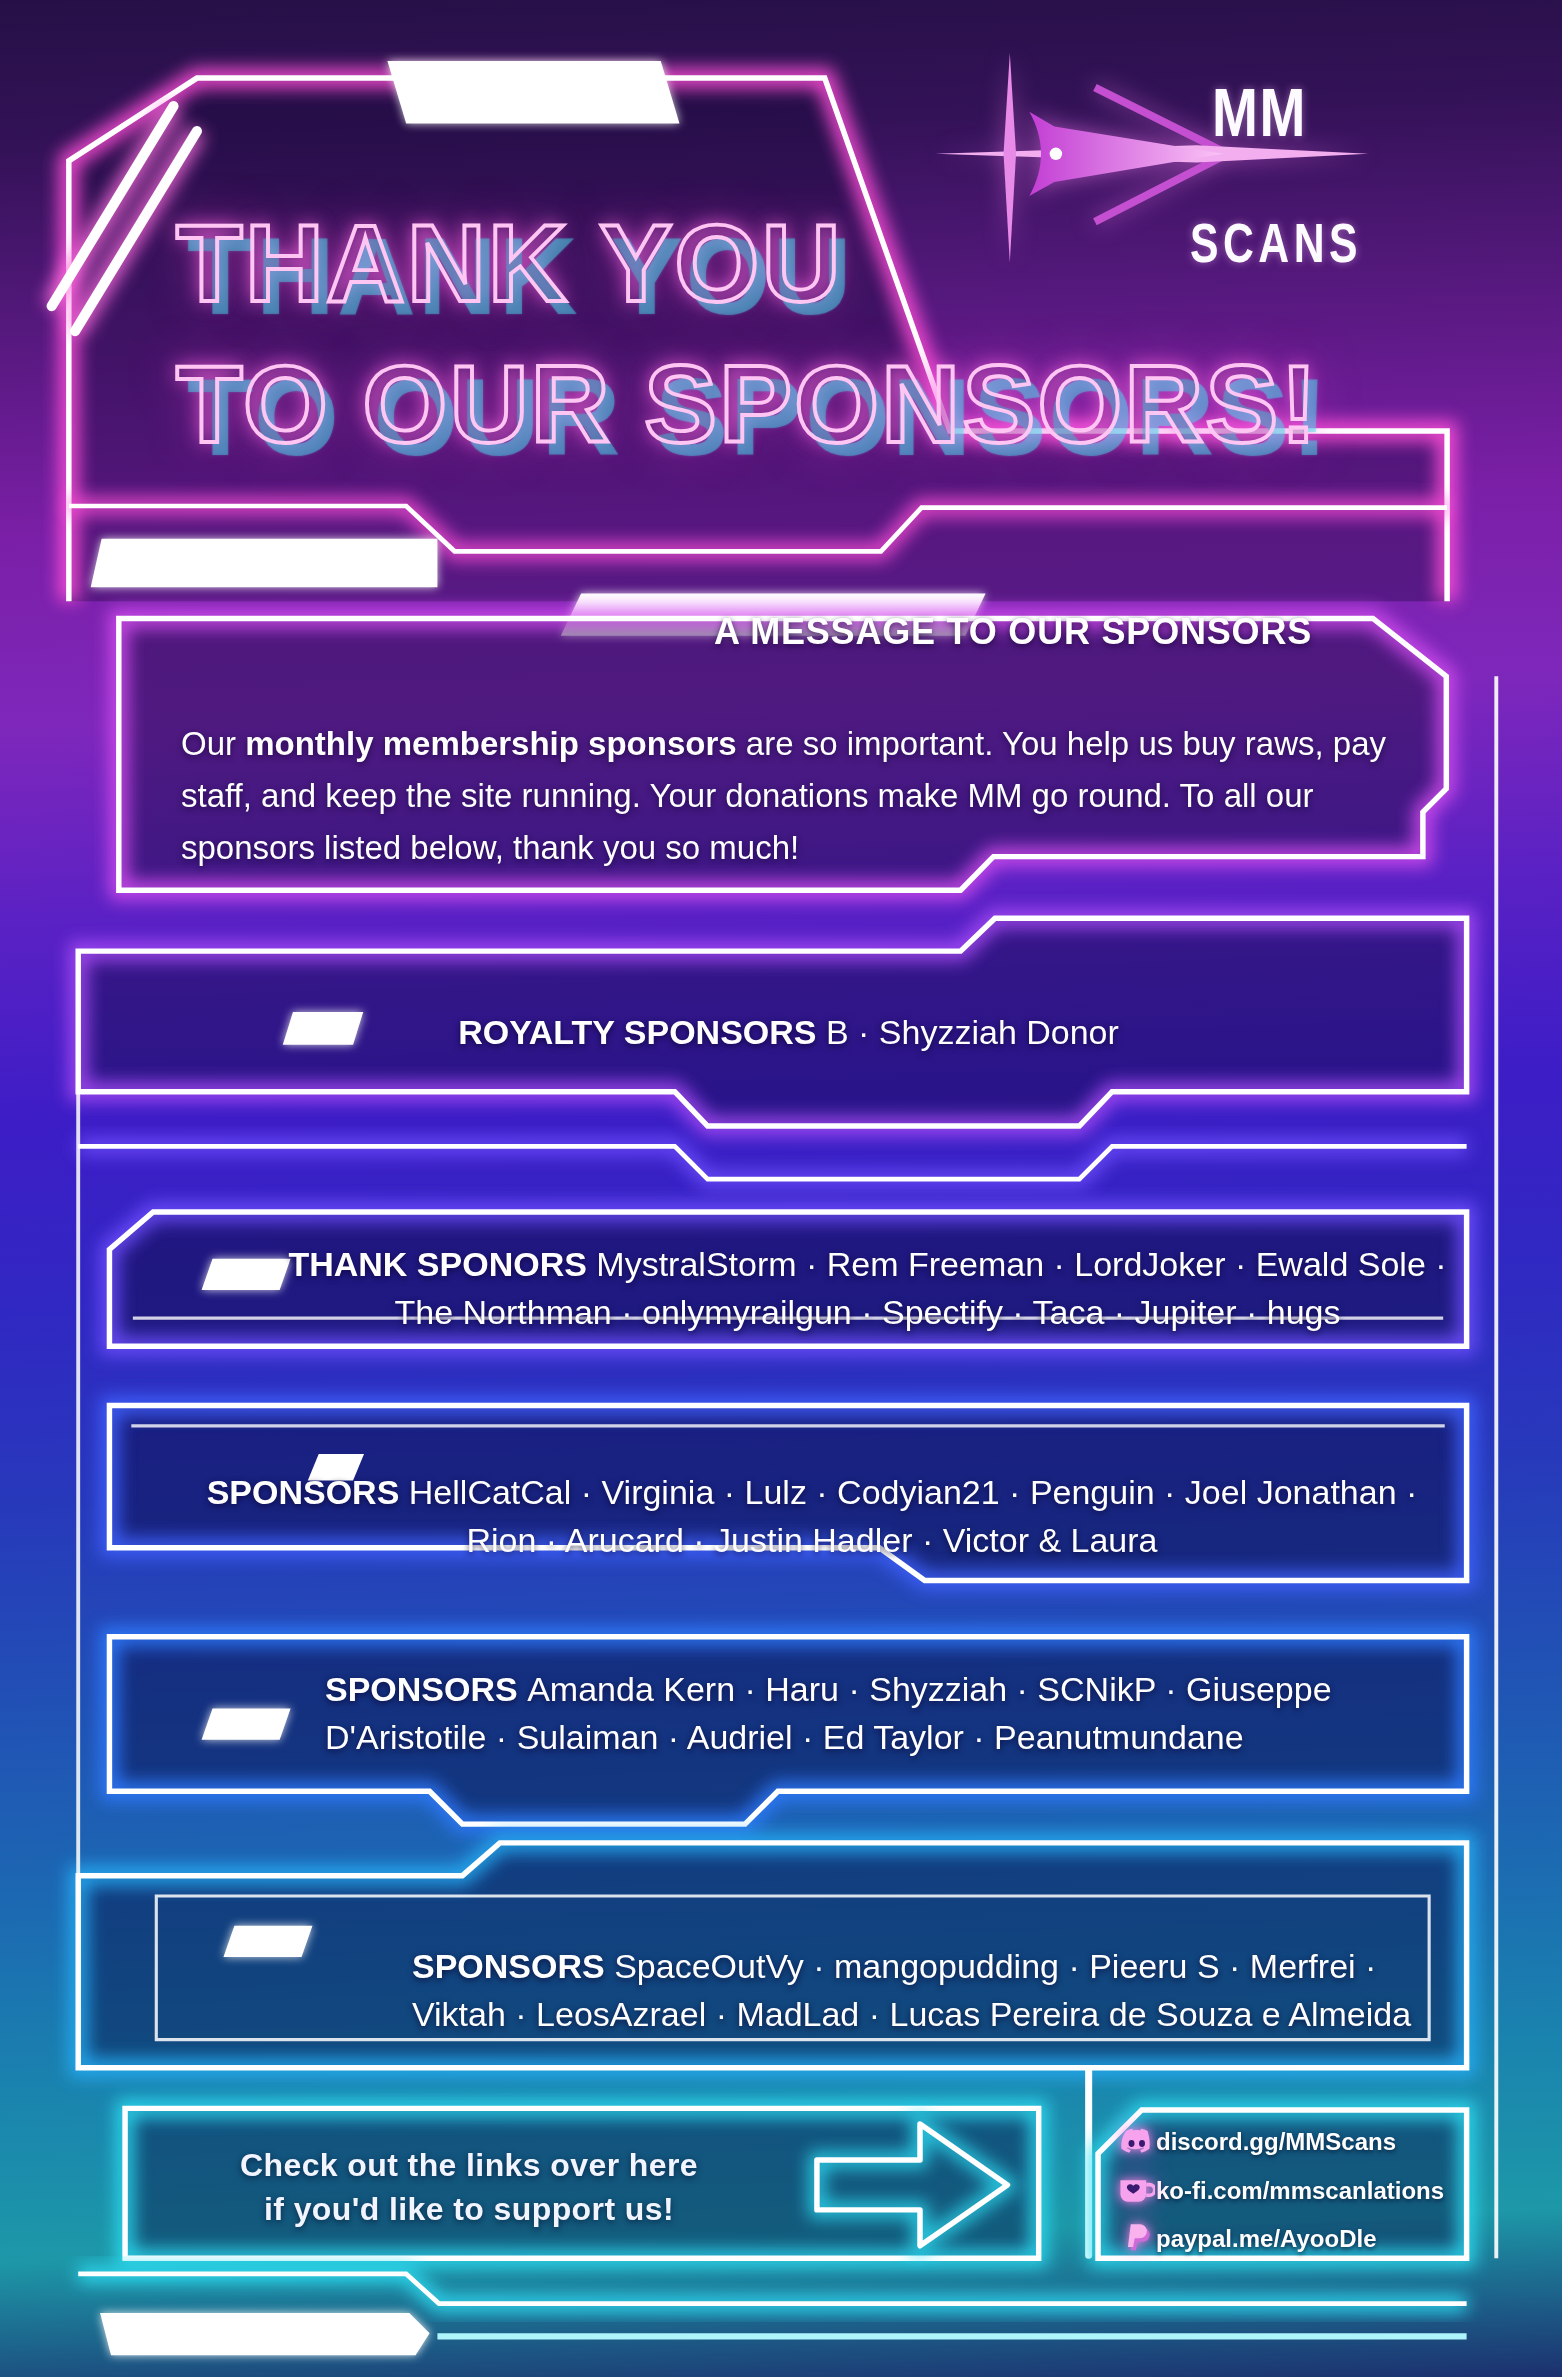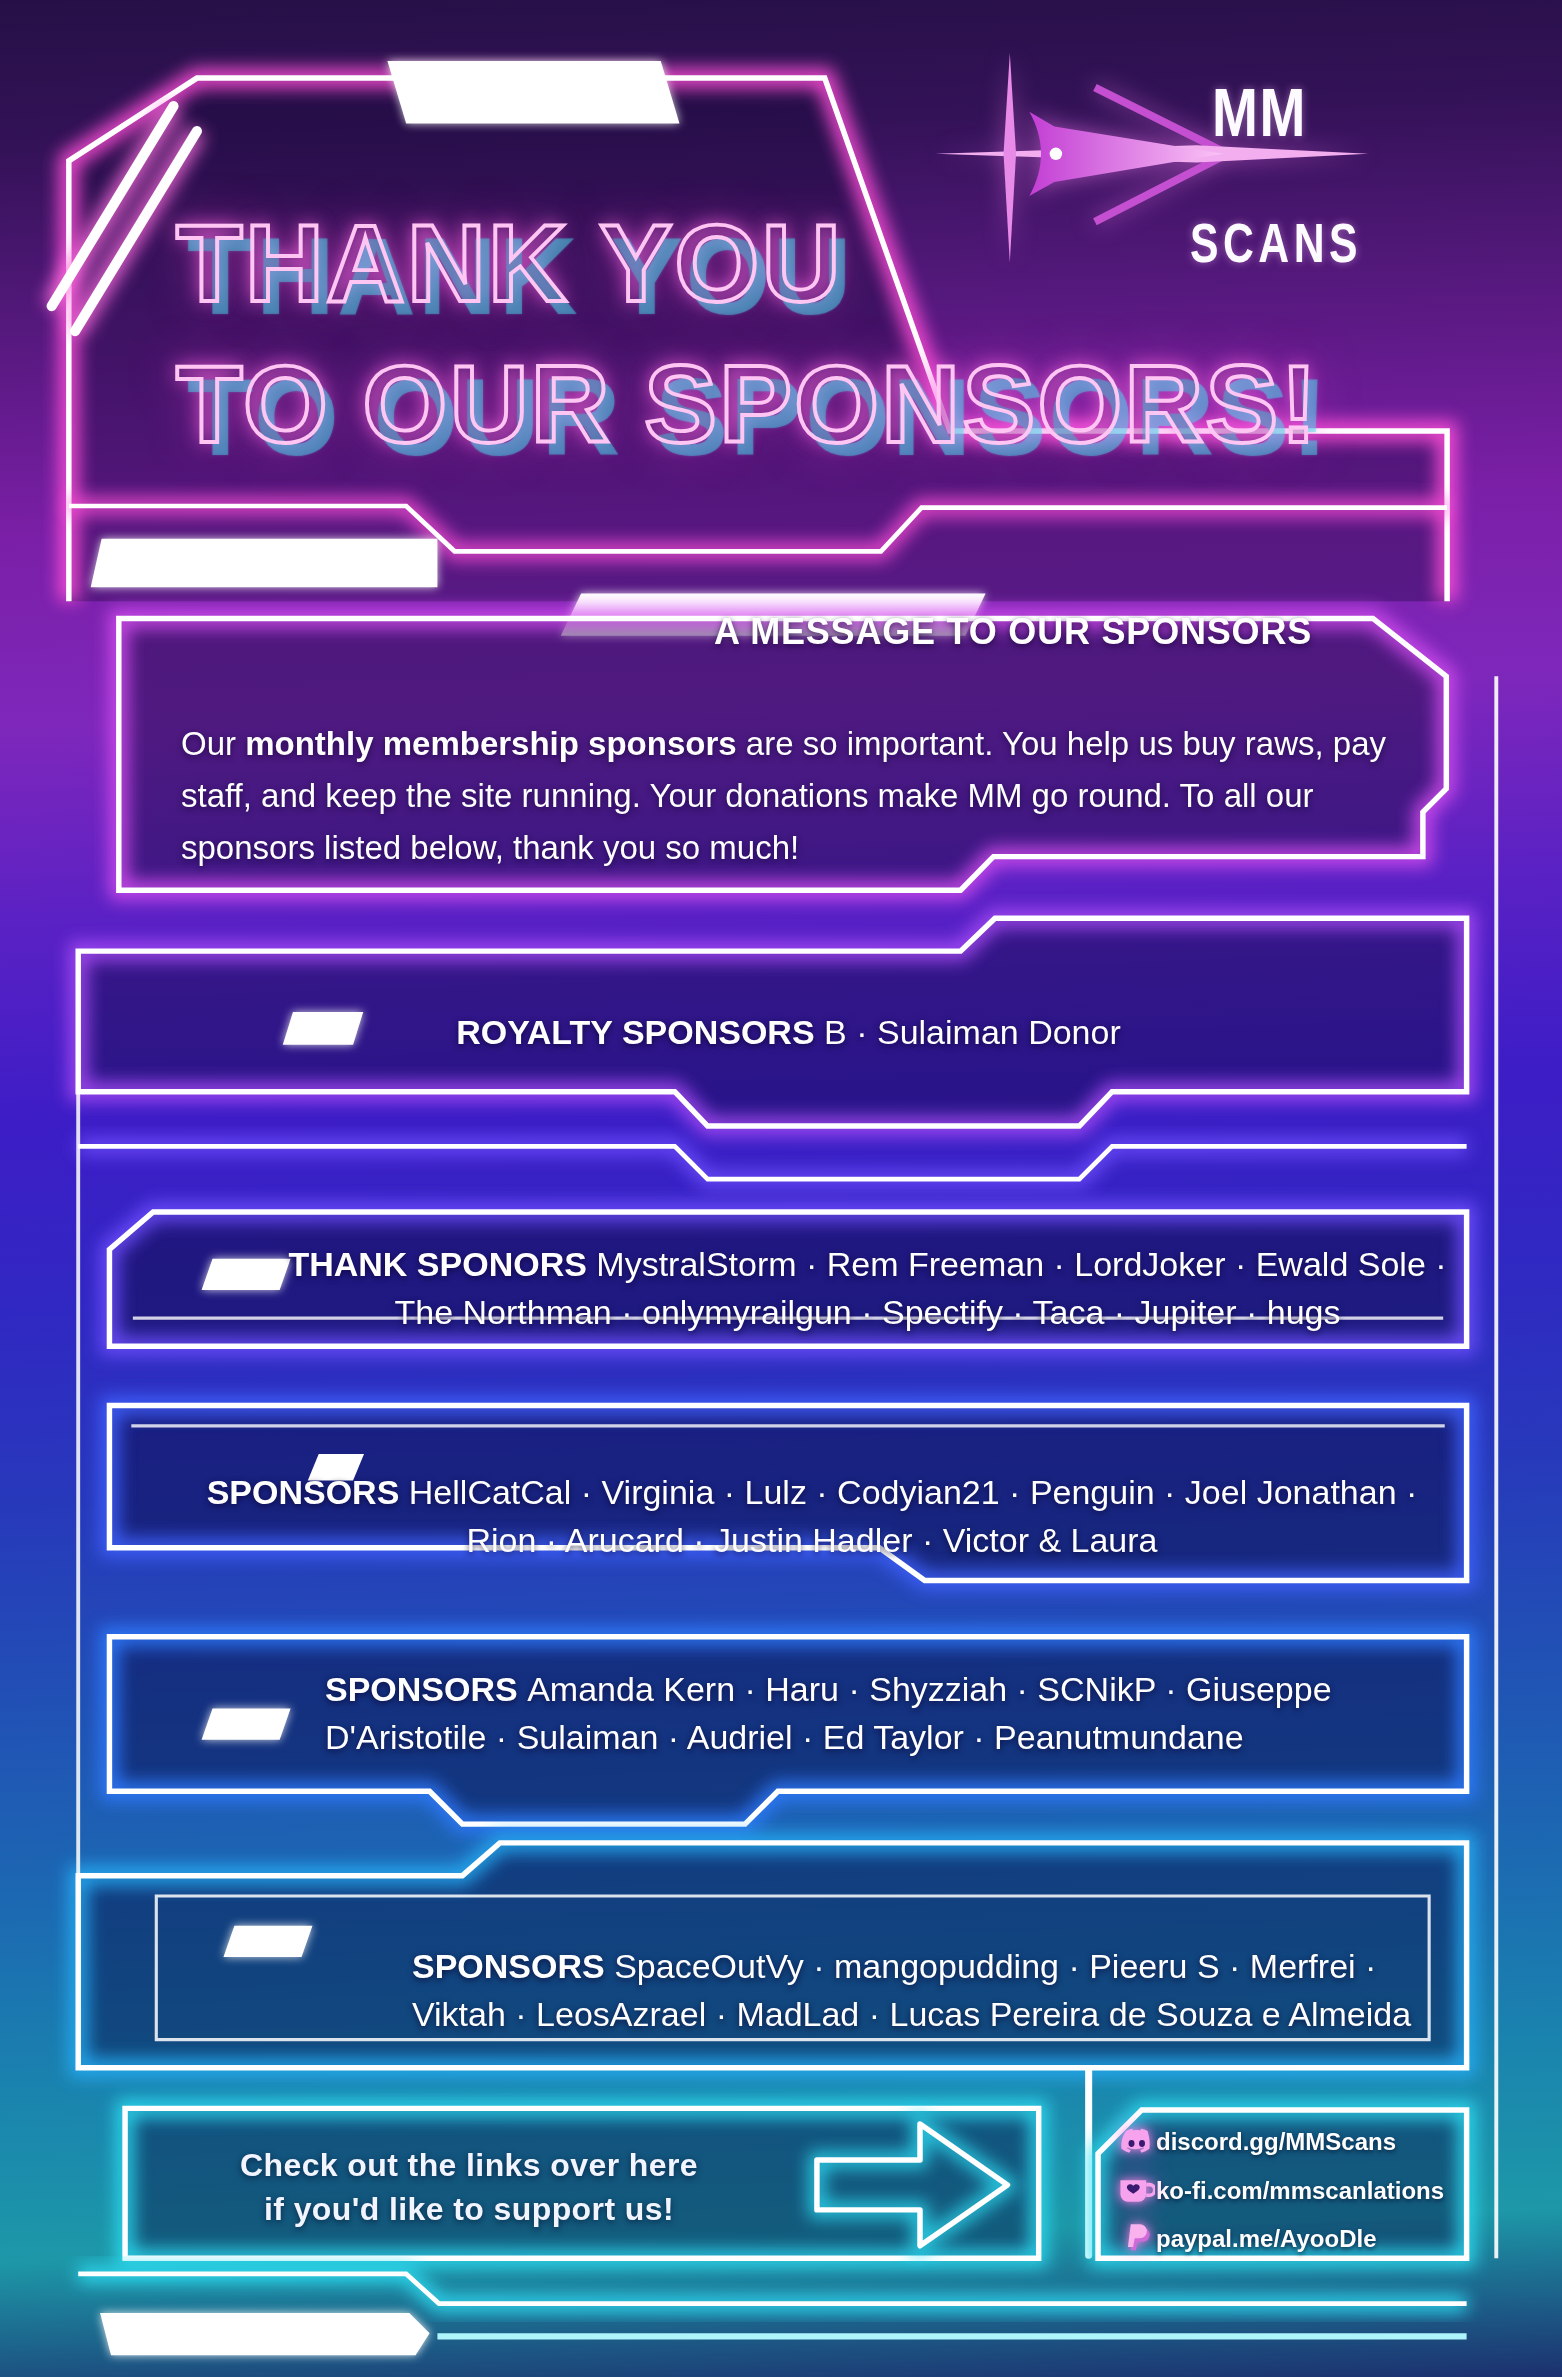--- a/index.html
+++ b/index.html
@@ -187,21 +187,21 @@
 
   <div class="txt neon-title" style="left:176px;top:209px;">THANK YOU</div>
   <div class="txt neon-title" style="left:176px;top:350px;">TO OUR SPONSORS!</div>
 
   <div class="txt msg-heading" style="left:125px;top:611px;width:1187px;">A MESSAGE TO OUR SPONSORS</div>
   <div class="txt msg-body" style="left:181px;top:678px;width:1234px;margin-top:40px;">
     <span>Our </span><b>monthly membership sponsors</b><span> are so important. You help us buy raws, pay staff, and keep the site running. Your donations make MM go round. To all our sponsors listed below, thank you so much!</span>
   </div>
 
   <div class="txt" style="left:109px;top:1008px;width:1359px;">
-    <p class="tier-text center"><strong>ROYALTY SPONSORS</strong><span>B · Sulaiman Donor</span></p>
+    <p class="tier-text center"><strong>ROYALTY SPONSORS</strong><span>B · Shyzziah Donor</span></p>
   </div>
 
   <div class="txt" style="left:266px;top:1240px;width:1203px;">
     <p class="tier-text center"><strong>THANK SPONORS</strong><span>MystralStorm · Rem Freeman · LordJoker · Ewald Sole · The Northman · onlymyrailgun · Spectify · Taca · Jupiter · hugs</span></p>
   </div>
 
   <div class="txt" style="left:187px;top:1439px;width:1250px;margin-top:29px;">
     <p class="tier-text center"><strong>SPONSORS</strong><span>HellCatCal · Virginia · Lulz · Codyian21 · Penguin · Joel Jonathan · Rion · Arucard · Justin Hadler · Victor &amp; Laura</span></p>
   </div>
 

